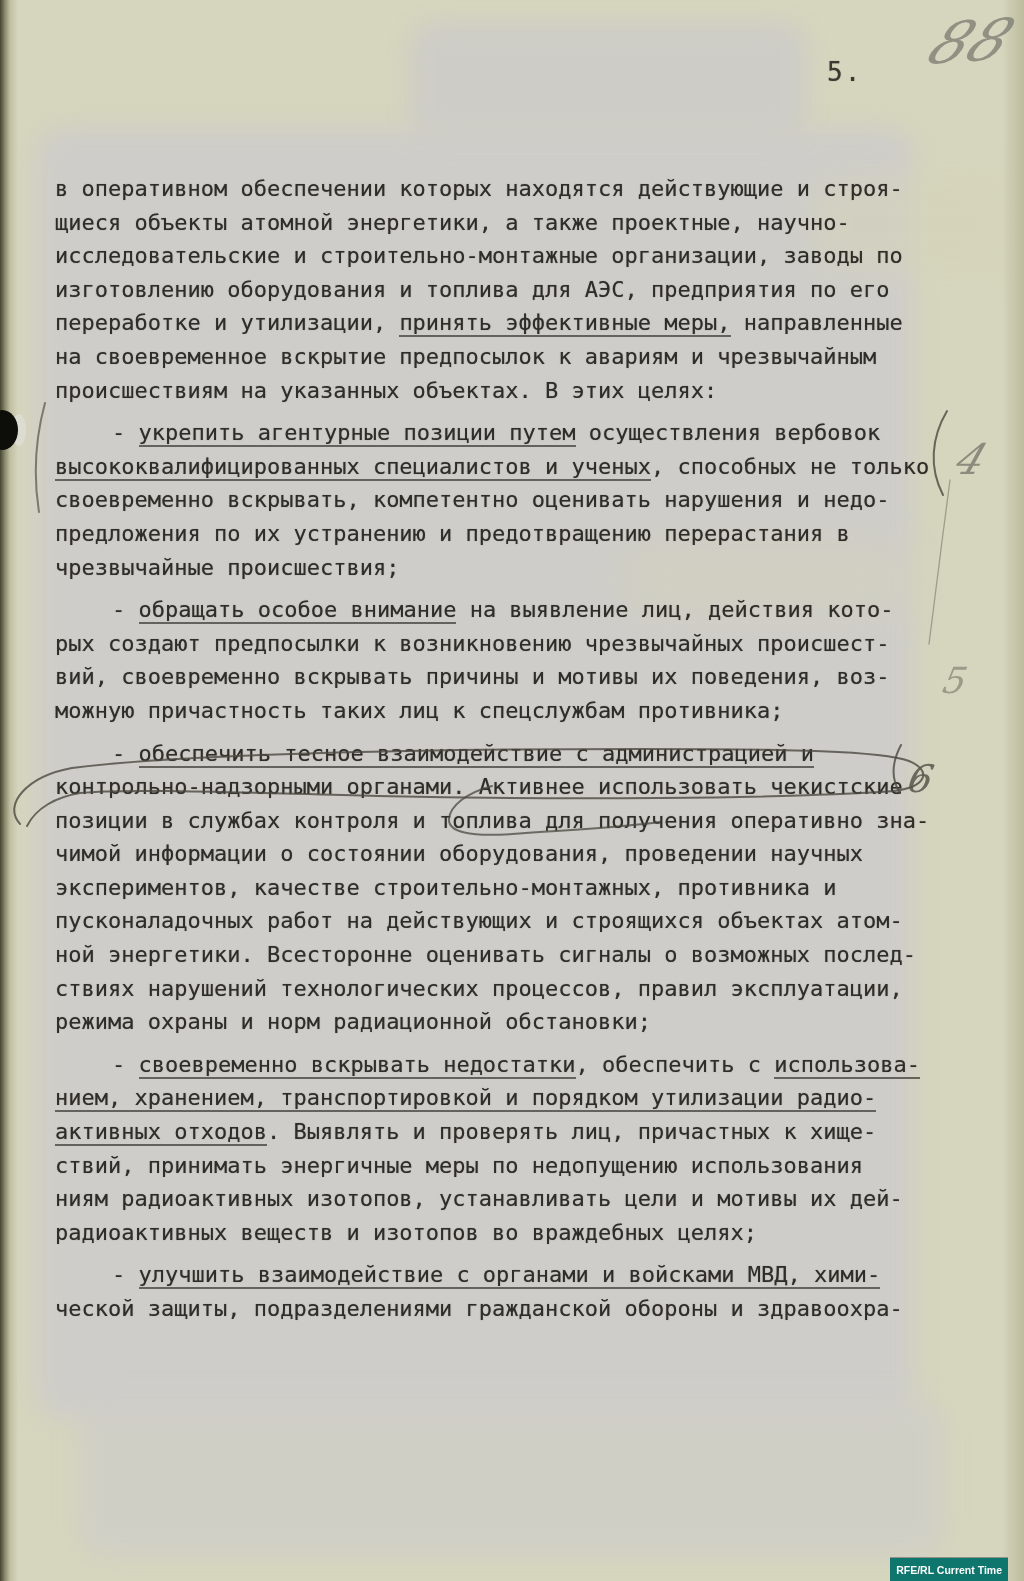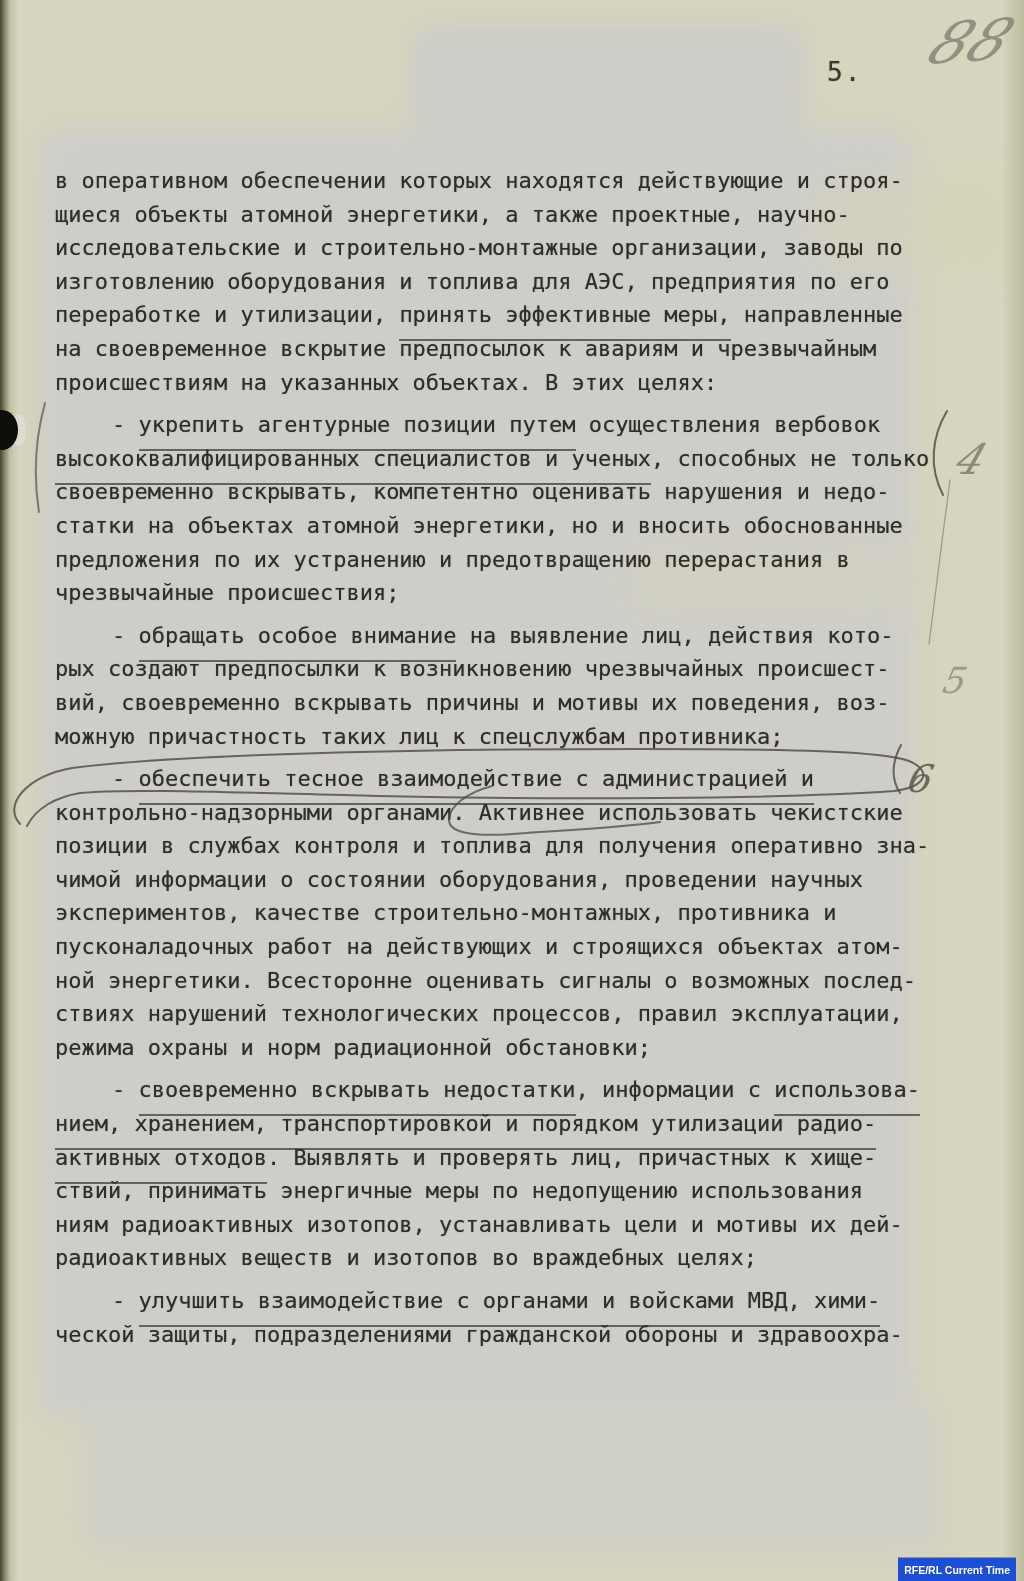--- a/index.html
+++ b/index.html
@@ -19,31 +19,31 @@
   #patch-olive-2{left:620px;top:540px;width:290px;height:78px;background:#d4d3b9;opacity:.4;filter:blur(16px)}
 
   #edge-left{position:absolute;left:0;top:0;width:18px;height:1581px;
     background:linear-gradient(to right,#45442f 0px,#8b8a6e 5px,#c0bfa3 10px,rgba(192,191,163,0) 18px)}
   #edge-right{position:absolute;right:0;top:0;width:22px;height:1581px;
     background:linear-gradient(to left,rgba(168,167,132,.55),rgba(168,167,132,0))}
 
   #page-number{position:absolute;left:827px;top:57px;font-size:26px;color:#3b3933;
     letter-spacing:2px;text-shadow:0 0 1px rgba(50,48,42,.6)}
 
-  #doc-text{position:absolute;left:55px;top:164px;width:912px;color:#2f2d28;
+  #doc-text{position:absolute;left:55px;top:172px;width:912px;color:#2f2d28;
     font-size:22px;line-height:33.6px;text-shadow:0 0 1px rgba(47,45,40,.5)}
   .para{margin-bottom:9px}
   .line{height:33.6px;white-space:pre}
   .para.indent .line:first-child{padding-left:57px}
-  .u{border-bottom:2px solid rgba(54,52,45,.7);padding-bottom:12px}
+  .u{border-bottom:2px solid rgba(54,52,45,.7);padding-bottom:0}
 
   #annotations{position:absolute;left:0;top:0;pointer-events:none}
 
-  #watermark{position:absolute;right:8px;top:1557px;height:24px;min-width:106px;
-    background:#1d4ed8;border-top:1px solid #91918b;
+  #watermark{position:absolute;right:16px;top:1557px;height:24px;min-width:106px;
+    background:#0f766e;border-top:1px solid #91918b;
     display:flex;align-items:center;justify-content:center;padding:0 6px;
     font-family:"Liberation Sans",sans-serif;font-size:10.5px;font-weight:bold;color:#fdfdfd}
 </style>
 </head>
 <body>
 
 <div class="patch" id="patch-main"></div>
 <div class="patch" id="patch-top"></div>
 <div class="patch" id="patch-bottom"></div>
 <div class="patch" id="patch-olive-1"></div>
@@ -61,21 +61,20 @@
       <div class="line"><span class="">исследовательские и строительно-монтажные организации, заводы по</span></div>
       <div class="line"><span class="">изготовлению оборудования и топлива для АЭС, предприятия по его</span></div>
       <div class="line"><span class="">переработке и утилизации, </span><span class="u">принять эффективные меры,</span><span class=""> направленные</span></div>
       <div class="line"><span class="">на своевременное вскрытие предпосылок к авариям и чрезвычайным</span></div>
       <div class="line"><span class="">происшествиям на указанных объектах. В этих целях:</span></div>
     </div>
     <div class="para indent">
       <div class="line"><span class="">- </span><span class="u">укрепить агентурные позиции путем</span><span class=""> осуществления вербовок</span></div>
       <div class="line"><span class="u">высококвалифицированных специалистов и ученых</span><span class="">, способных не только</span></div>
       <div class="line"><span class="">своевременно вскрывать, компетентно оценивать нарушения и недо-</span></div>
-      <div class="line"><span class="">статки на объектах атомной энергетики, но и вносить обоснованные</span></div>
       <div class="line"><span class="">предложения по их устранению и предотвращению перерастания в</span></div>
       <div class="line"><span class="">чрезвычайные происшествия;</span></div>
     </div>
     <div class="para indent">
       <div class="line"><span class="">- </span><span class="u">обращать особое внимание</span><span class=""> на выявление лиц, действия кото-</span></div>
       <div class="line"><span class="">рых создают предпосылки к возникновению чрезвычайных происшест-</span></div>
       <div class="line"><span class="">вий, своевременно вскрывать причины и мотивы их поведения, воз-</span></div>
       <div class="line"><span class="">можную причастность таких лиц к спецслужбам противника;</span></div>
     </div>
     <div class="para indent">
@@ -83,21 +82,21 @@
       <div class="line"><span class="">контрольно-надзорными органами. Активнее использовать чекистские</span></div>
       <div class="line"><span class="">позиции в службах контроля и топлива для получения оперативно зна-</span></div>
       <div class="line"><span class="">чимой информации о состоянии оборудования, проведении научных</span></div>
       <div class="line"><span class="">экспериментов, качестве строительно-монтажных, противника и</span></div>
       <div class="line"><span class="">пусконаладочных работ на действующих и строящихся объектах атом-</span></div>
       <div class="line"><span class="">ной энергетики. Всесторонне оценивать сигналы о возможных послед-</span></div>
       <div class="line"><span class="">ствиях нарушений технологических процессов, правил эксплуатации,</span></div>
       <div class="line"><span class="">режима охраны и норм радиационной обстановки;</span></div>
     </div>
     <div class="para indent">
-      <div class="line"><span class="">- </span><span class="u">своевременно вскрывать недостатки</span><span class="">, информации с </span><span class="u">использова-</span></div>
+      <div class="line"><span class="">- </span><span class="u">своевременно вскрывать недостатки</span><span class="">, обеспечить с </span><span class="u">использова-</span></div>
       <div class="line"><span class="u">нием, хранением, транспортировкой и порядком утилизации радио-</span></div>
       <div class="line"><span class="u">активных отходов</span><span class="">. Выявлять и проверять лиц, причастных к хище-</span></div>
       <div class="line"><span class="">ствий, принимать энергичные меры по недопущению использования</span></div>
       <div class="line"><span class="">ниям радиоактивных изотопов, устанавливать цели и мотивы их дей-</span></div>
       <div class="line"><span class="">радиоактивных веществ и изотопов во враждебных целях;</span></div>
     </div>
     <div class="para indent">
       <div class="line"><span class="">- </span><span class="u">улучшить взаимодействие с органами и войсками МВД, хими-</span></div>
       <div class="line"><span class="">ческой защиты, подразделениями гражданской обороны и здравоохра-</span></div>
     </div>

